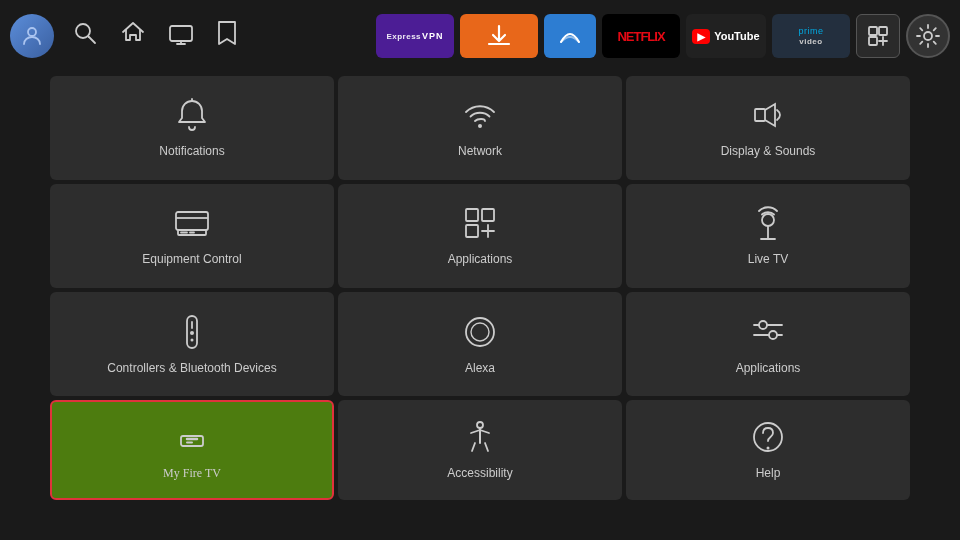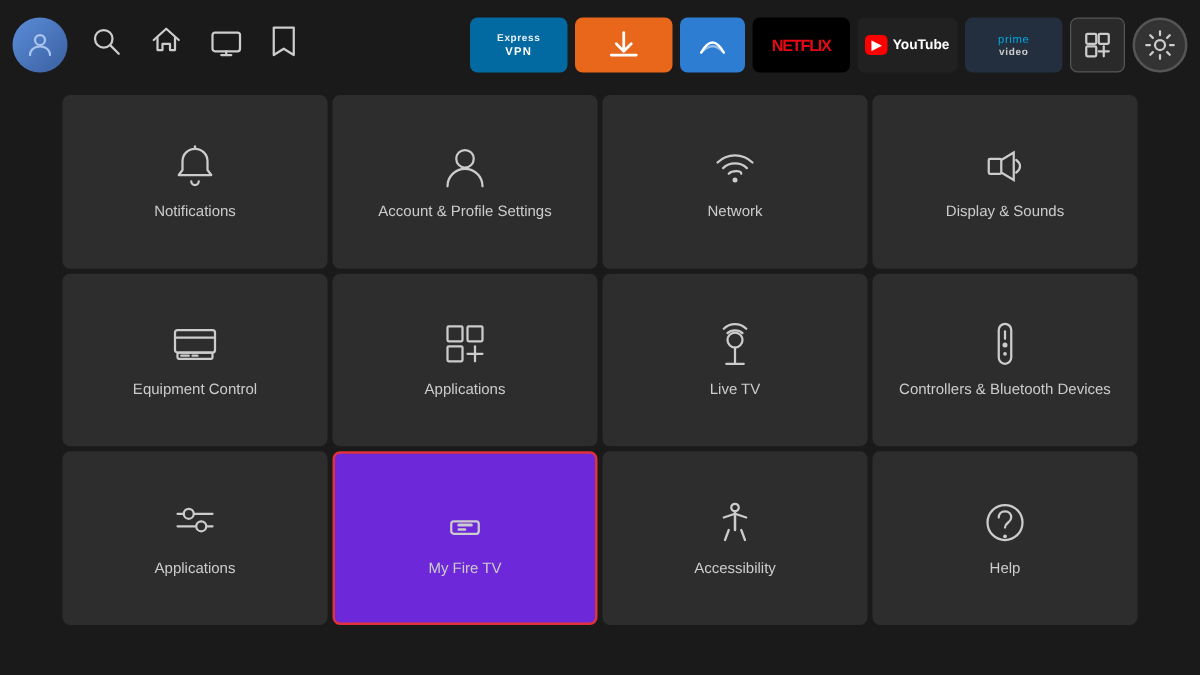--- a/index.html
+++ b/index.html
@@ -52,25 +52,25 @@
       display: flex;
       align-items: center;
       justify-content: center;
       cursor: pointer;
       overflow: hidden;
       padding: 0 10px;
       font-size: 12px;
       font-weight: bold;
     }
     .app-expressvpn {
-      background: #0369a1;
+      background: #4c1d95;
       color: #fff;
       width: 78px;
       font-size: 10px;
-      flex-direction: column;
+      flex-direction: row;
       gap: 1px;
     }
     .app-downloader {
       background: #e8671a;
       color: #fff;
       width: 78px;
     }
     .app-generic {
       background: #2d7dd2;
       color: #fff;
@@ -121,41 +121,42 @@
       width: 44px; height: 44px;
       display: flex; align-items: center; justify-content: center;
       font-size: 22px;
       cursor: pointer;
       border: 2px solid #555;
     }
 
     
     .settings-grid {
       display: grid;
-      grid-template-columns: repeat(4, 1fr);
+      grid-template-columns: repeat(3, 1fr);
       grid-template-rows: repeat(3, 1fr);
       gap: 4px;
       padding: 4px 50px;
       height: 468px;
     }
     .grid-item {
       background: #2d2d2d;
       border-radius: 6px;
       display: flex;
       flex-direction: column;
       align-items: center;
       justify-content: center;
       cursor: pointer;
       gap: 10px;
       padding: 16px 8px;
       transition: background 0.15s;
     }
     .grid-item.selected {
-      background: #6d28d9;
+      background: #4d7c0f;
       border: 2px solid #e0323c;
+      font-family: Liberation Serif, serif;
     }
     .grid-icon {
       font-size: 30px;
       color: #cccccc;
       display: flex;
       align-items: center;
       justify-content: center;
     }
     .grid-label {
       font-size: 12px;
@@ -264,29 +265,20 @@
     <div class="grid-icon">
       <svg width="38" height="38" viewBox="0 0 38 38">
         <path d="M19 5a10 10 0 0 0-10 10v7l-3 4h26l-3-4V15A10 10 0 0 0 19 5z" stroke-linecap="round" stroke-linejoin="round"></path>
         <path d="M16 31a3 3 0 0 0 6 0" stroke-linecap="round"></path>
         <line x1="19" y1="3" x2="19" y2="5" stroke-linecap="round"></line>
       </svg>
     </div>
     <span class="grid-label">Notifications</span>
   </div>
 
-  <div class="grid-item">
-    <div class="grid-icon">
-      <svg width="38" height="38" viewBox="0 0 38 38">
-        <circle cx="19" cy="13" r="7"></circle>
-        <path d="M5 35c0-7.7 6.3-14 14-14s14 6.3 14 14" stroke-linecap="round"></path>
-      </svg>
-    </div>
-    <span class="grid-label">Account &amp; Profile Settings</span>
-  </div>
 
   <div class="grid-item">
     <div class="grid-icon">
       <svg width="38" height="38" viewBox="0 0 38 38">
         <path d="M5 16c7.7-7.7 20.3-7.7 28 0" stroke-linecap="round"></path>
         <path d="M9.5 20.5c5-5 14-5 19 0" stroke-linecap="round"></path>
         <path d="M14 25c2.7-2.7 10-2.7 10 0" stroke-linecap="round"></path>
         <circle cx="19" cy="30" r="2" fill="#ccc" stroke="none"></circle>
       </svg>
     </div>
@@ -348,20 +340,29 @@
       <svg width="38" height="38" viewBox="0 0 38 38">
         <rect x="14" y="3" width="10" height="32" rx="5"></rect>
         <line x1="19" y1="9" x2="19" y2="15" stroke-linecap="round"></line>
         <circle cx="19" cy="20" r="2" fill="#ccc" stroke="none"></circle>
         <circle cx="19" cy="27" r="1.5" fill="#ccc" stroke="none"></circle>
       </svg>
     </div>
     <span class="grid-label">Controllers &amp; Bluetooth Devices</span>
   </div>
 
+  <div class="grid-item">
+    <div class="grid-icon">
+      <svg width="38" height="38" viewBox="0 0 38 38">
+        <circle cx="19" cy="19" r="14" stroke-width="1.8"></circle>
+        <circle cx="19" cy="19" r="9" stroke-width="1.4"></circle>
+      </svg>
+    </div>
+    <span class="grid-label">Alexa</span>
+  </div>
 
   <div class="grid-item">
     <div class="grid-icon">
       <svg width="38" height="38" viewBox="0 0 38 38">
         <line x1="5" y1="12" x2="33" y2="12" stroke-linecap="round"></line>
         <line x1="5" y1="22" x2="33" y2="22" stroke-linecap="round"></line>
         <circle cx="14" cy="12" r="4" fill="#2d2d2d" stroke="#ccc" stroke-width="1.8"></circle>
         <circle cx="24" cy="22" r="4" fill="#2d2d2d" stroke="#ccc" stroke-width="1.8"></circle>
       </svg>
     </div>

